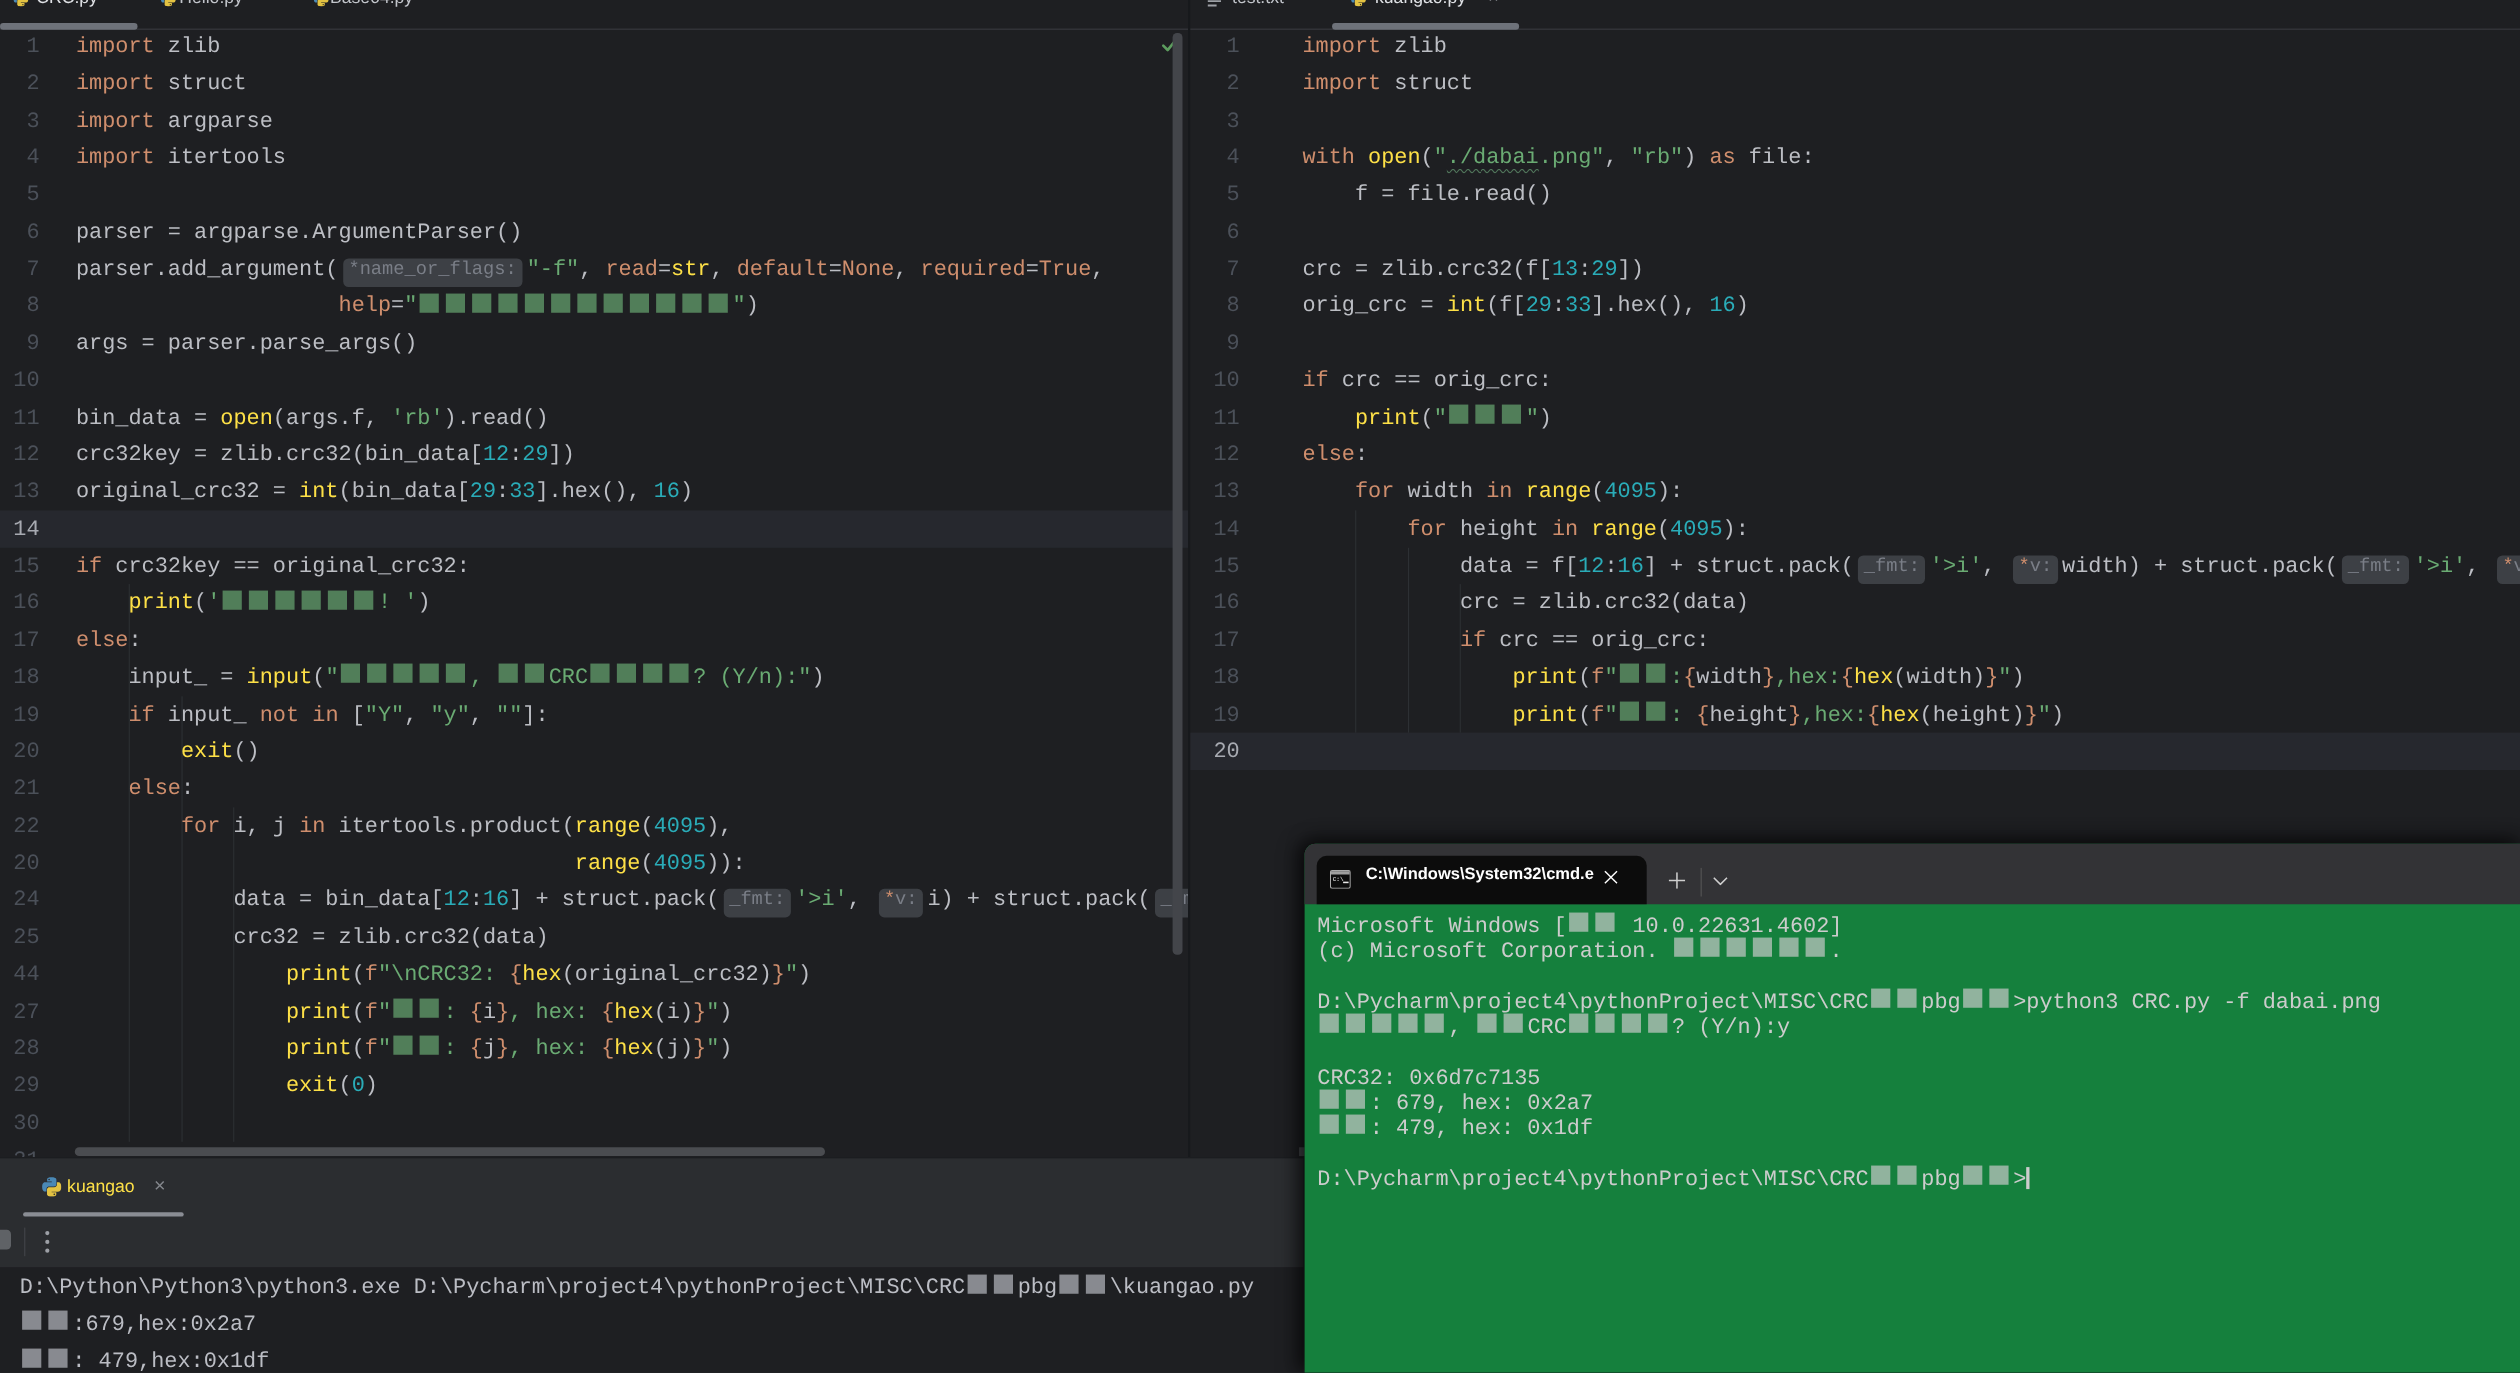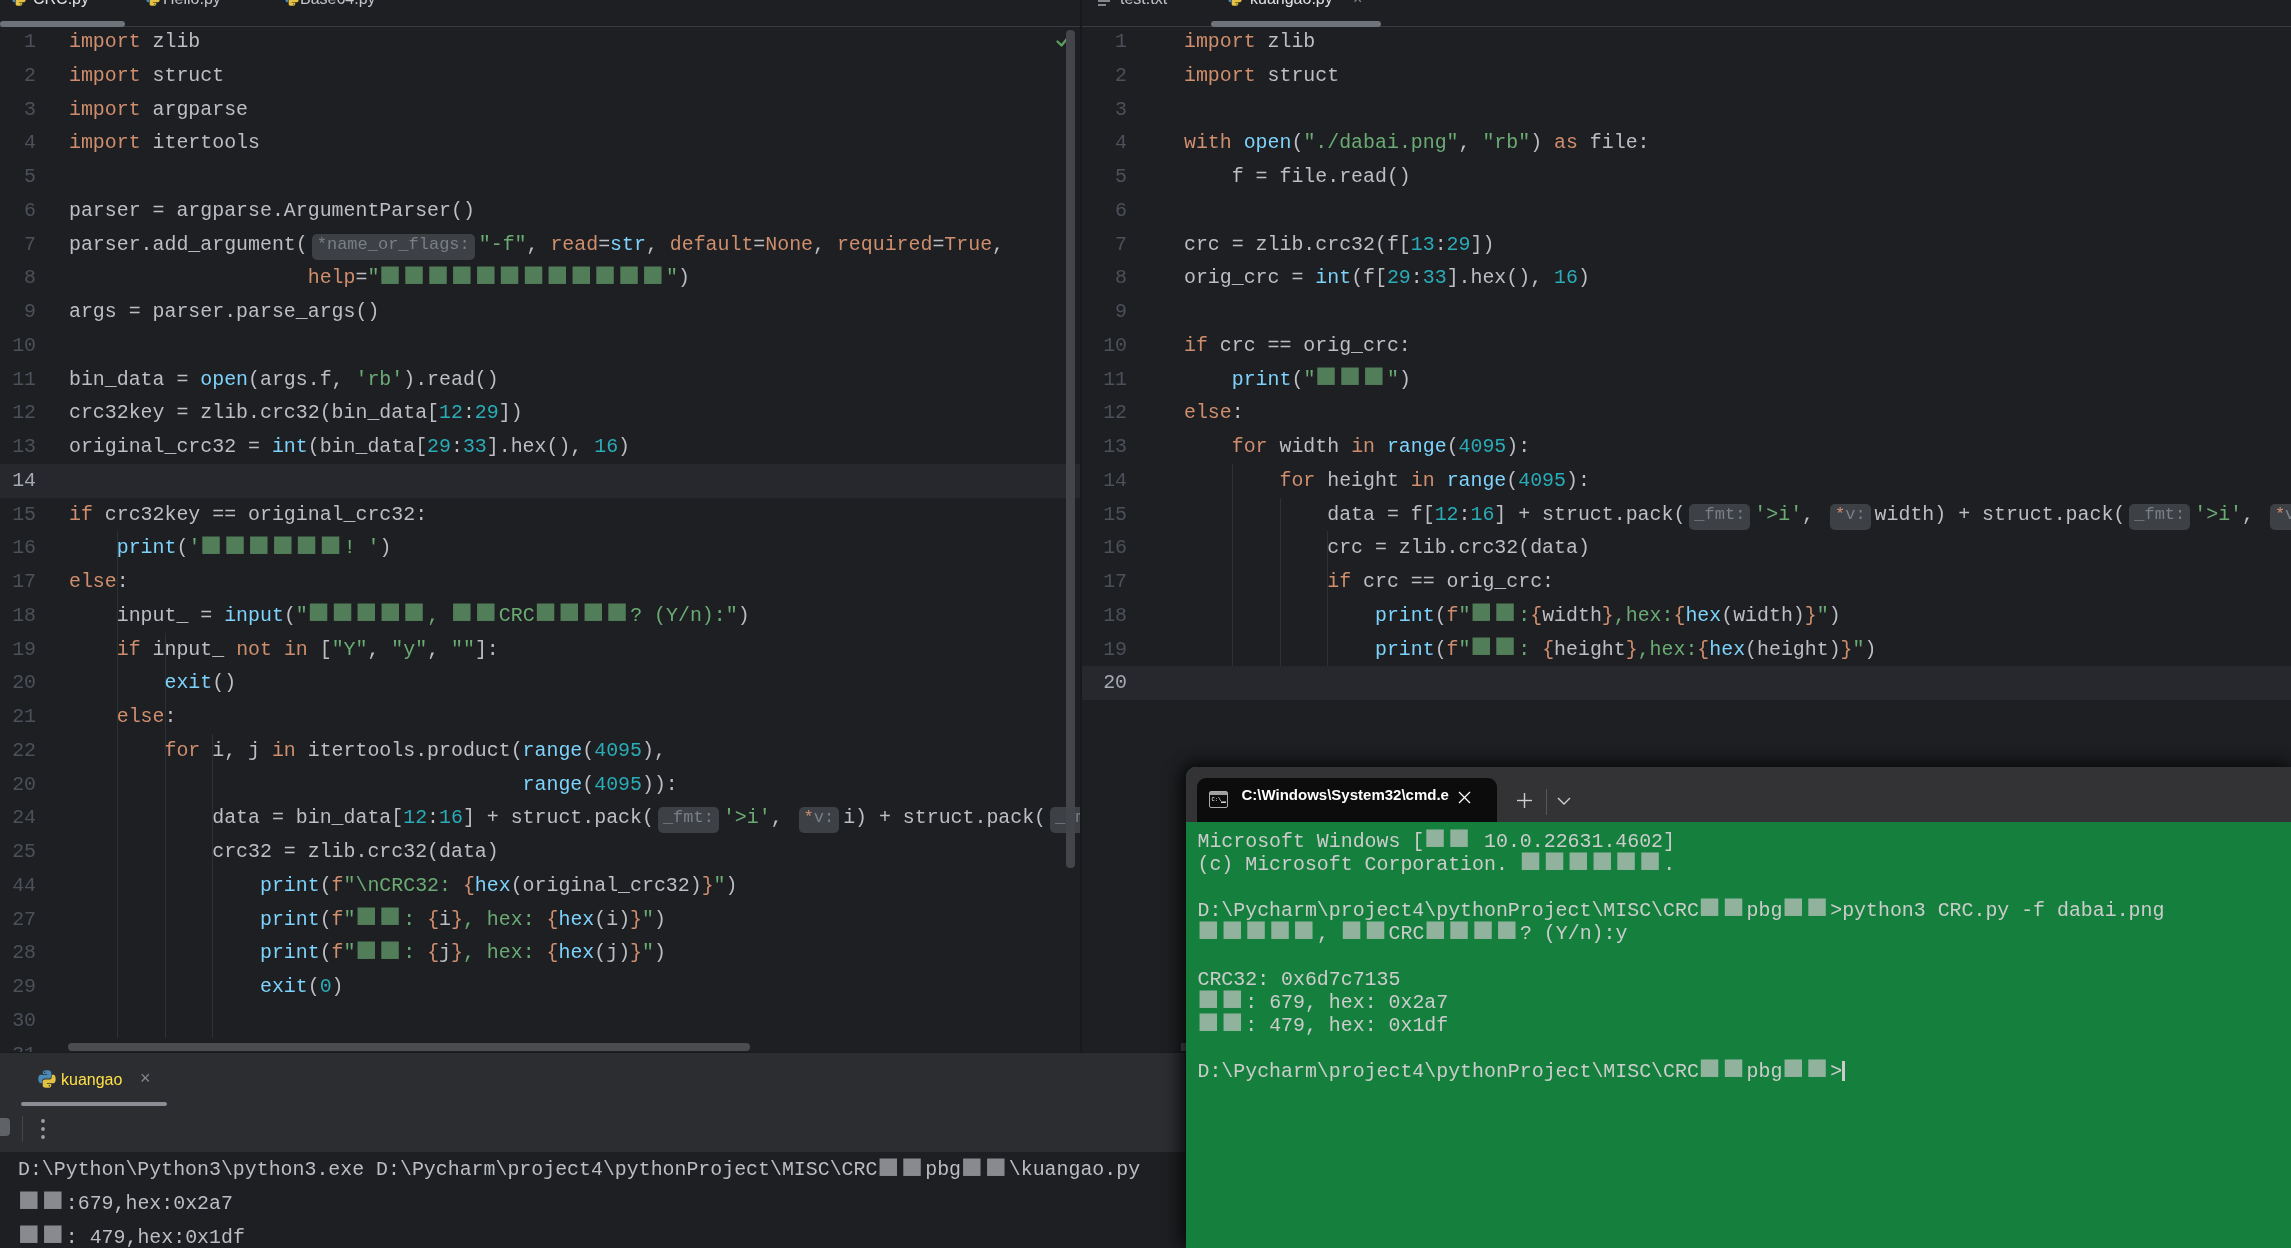--- a/index.html
+++ b/index.html
@@ -1,22 +1,22 @@
 <!DOCTYPE html>
 <html><head><meta charset="utf-8"><style>
 *{margin:0;padding:0;box-sizing:border-box}
 body{width:2291px;height:1248px;background:#1e1f22;overflow:hidden;position:relative;font-family:"Liberation Sans",sans-serif}
 .abs{position:absolute}
 pre{font-family:"Liberation Mono",monospace;white-space:pre}
 .codeblk{font-size:19.9px;line-height:33.76px;color:#bcbec4}
 .gut{font-size:19.9px;line-height:33.76px;color:#4b5059;text-align:right;font-family:"Liberation Mono",monospace}
 .gl{height:33.76px}
 .cl{height:33.76px;white-space:pre;font-family:"Liberation Mono",monospace}
-.k{color:#cf8e6d}.s{color:#6aab73}.n{color:#2aacb8}.b{color:#7dd3fc}
-.s2{color:#6aab73;text-decoration-style:wavy;text-decoration-color:#50755a;text-decoration-thickness:1px;text-underline-offset:5px}
+.k{color:#cf8e6d}.s{color:#6aab73}.n{color:#2aacb8}.b{color:#fde047}
+.s2{color:#6aab73;text-decoration:underline;text-decoration-style:wavy;text-decoration-color:#50755a;text-decoration-thickness:1px;text-underline-offset:5px}
 .cj{font-family:"Liberation Sans",sans-serif;font-size:36px;letter-spacing:2.14px;line-height:0;opacity:.68;vertical-align:-2.5px}
 .fw{letter-spacing:11.94px}
 .chip{display:inline-block;background:#3d4045;color:#7a7e87;font-size:17px;line-height:20px;border-radius:5px;padding:1px 5px 5px 5px;margin:0 4px;vertical-align:1px}
 .hl{position:absolute;left:0;background:#26282e}
 .guide{position:absolute;width:1px;background:#2d3034}
 .tabtxt{position:absolute;top:-11px;font-size:16px;line-height:20px;color:#c2c5cb;white-space:nowrap}
 .tabline{position:absolute;top:20.5px;height:6px;border-radius:3px;background:#6e727a}
 </style></head><body>
 
 <div class="abs" style="left:0;top:0;width:1080px;height:1052px;overflow:hidden">

